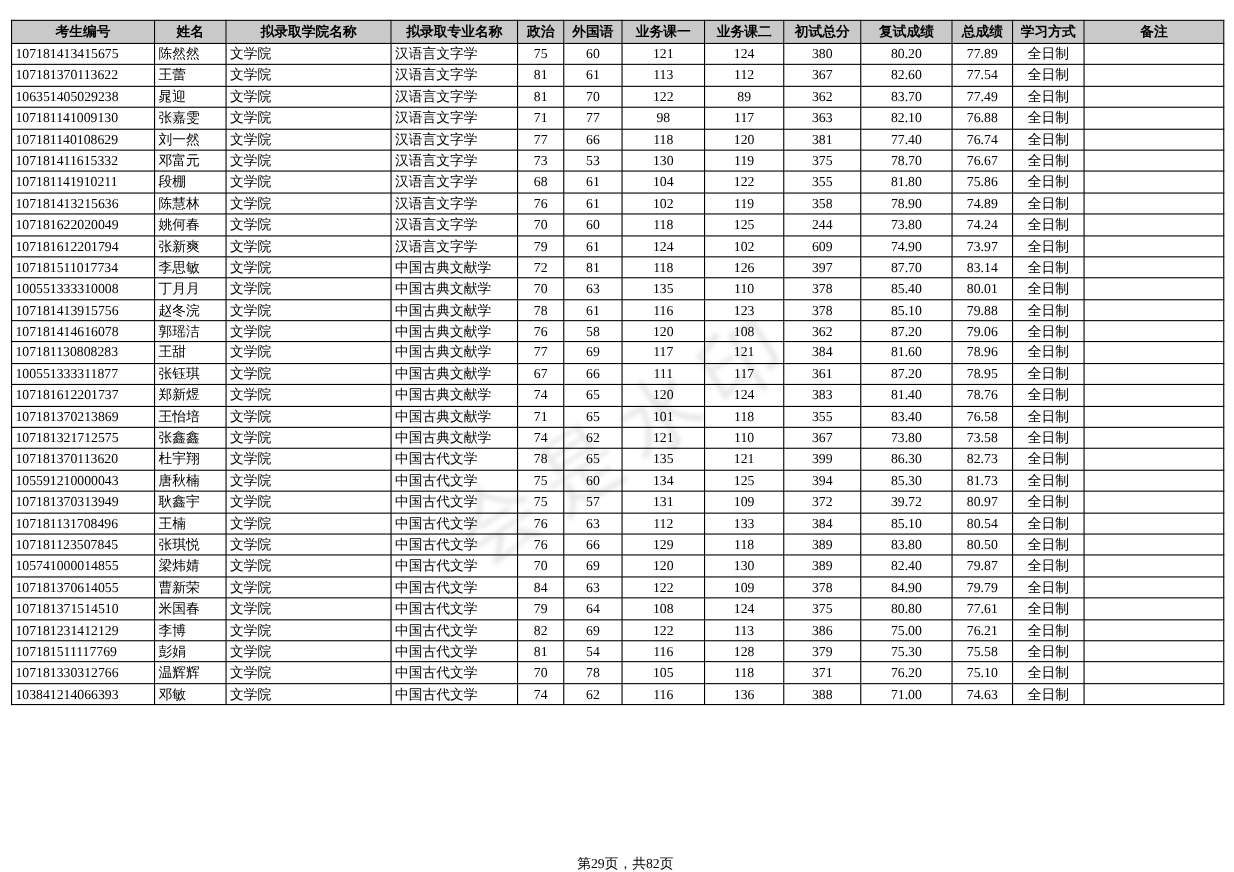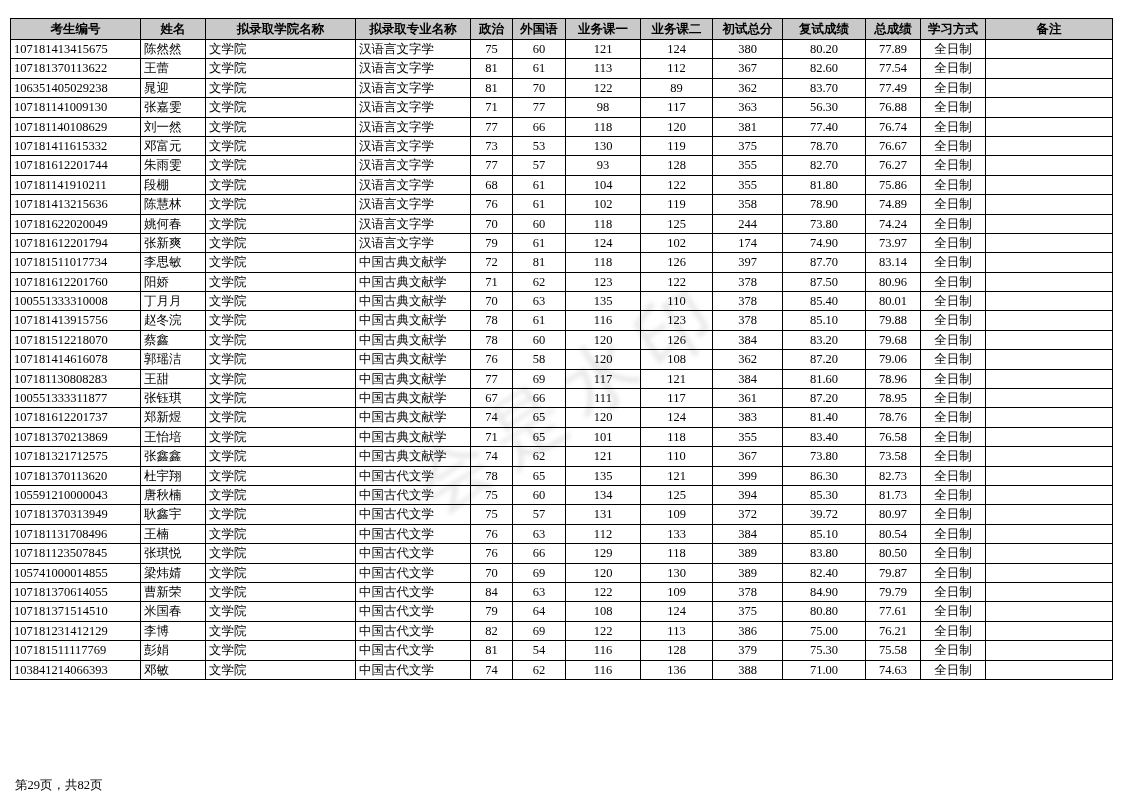--- a/index.html
+++ b/index.html
@@ -65,20 +65,21 @@
     height: 21px;
     text-align: center;
   }
   td.left   { text-align: left; }
   td.center { text-align: center; }
   .footer {
     position: absolute;
     left: 0;
     right: 0;
     top: 759px;
+    text-align: center;
     font-size: 12.5px;
     z-index: 1;
     padding-left: 15px;
   }
 </style>
 </head>
 <body>
 
 <div class="page">
 
@@ -166,21 +167,21 @@
         <tr>
           <td class="left">107181141009130</td>
           <td class="left">张嘉雯</td>
           <td class="left">文学院</td>
           <td class="left">汉语言文字学</td>
           <td class="center">71</td>
           <td class="center">77</td>
           <td class="center">98</td>
           <td class="center">117</td>
           <td class="center">363</td>
-          <td class="center">56.30</td>
+          <td class="center">82.10</td>
           <td class="center">76.88</td>
           <td class="center">全日制</td>
           <td class="left"></td>
         </tr>
         <tr>
           <td class="left">107181140108629</td>
           <td class="left">刘一然</td>
           <td class="left">文学院</td>
           <td class="left">汉语言文字学</td>
           <td class="center">77</td>
@@ -202,35 +203,20 @@
           <td class="center">53</td>
           <td class="center">130</td>
           <td class="center">119</td>
           <td class="center">375</td>
           <td class="center">78.70</td>
           <td class="center">76.67</td>
           <td class="center">全日制</td>
           <td class="left"></td>
         </tr>
         <tr>
-          <td class="left">107181612201744</td>
-          <td class="left">朱雨雯</td>
-          <td class="left">文学院</td>
-          <td class="left">汉语言文字学</td>
-          <td class="center">77</td>
-          <td class="center">57</td>
-          <td class="center">93</td>
-          <td class="center">128</td>
-          <td class="center">355</td>
-          <td class="center">82.70</td>
-          <td class="center">76.27</td>
-          <td class="center">全日制</td>
-          <td class="left"></td>
-        </tr>
-        <tr>
           <td class="left">107181141910211</td>
           <td class="left">段棚</td>
           <td class="left">文学院</td>
           <td class="left">汉语言文字学</td>
           <td class="center">68</td>
           <td class="center">61</td>
           <td class="center">104</td>
           <td class="center">122</td>
           <td class="center">355</td>
           <td class="center">81.80</td>
@@ -270,21 +256,21 @@
         </tr>
         <tr>
           <td class="left">107181612201794</td>
           <td class="left">张新爽</td>
           <td class="left">文学院</td>
           <td class="left">汉语言文字学</td>
           <td class="center">79</td>
           <td class="center">61</td>
           <td class="center">124</td>
           <td class="center">102</td>
-          <td class="center">174</td>
+          <td class="center">609</td>
           <td class="center">74.90</td>
           <td class="center">73.97</td>
           <td class="center">全日制</td>
           <td class="left"></td>
         </tr>
         <tr>
           <td class="left">107181511017734</td>
           <td class="left">李思敏</td>
           <td class="left">文学院</td>
           <td class="left">中国古典文献学</td>
@@ -292,35 +278,20 @@
           <td class="center">81</td>
           <td class="center">118</td>
           <td class="center">126</td>
           <td class="center">397</td>
           <td class="center">87.70</td>
           <td class="center">83.14</td>
           <td class="center">全日制</td>
           <td class="left"></td>
         </tr>
         <tr>
-          <td class="left">107181612201760</td>
-          <td class="left">阳娇</td>
-          <td class="left">文学院</td>
-          <td class="left">中国古典文献学</td>
-          <td class="center">71</td>
-          <td class="center">62</td>
-          <td class="center">123</td>
-          <td class="center">122</td>
-          <td class="center">378</td>
-          <td class="center">87.50</td>
-          <td class="center">80.96</td>
-          <td class="center">全日制</td>
-          <td class="left"></td>
-        </tr>
-        <tr>
           <td class="left">100551333310008</td>
           <td class="left">丁月月</td>
           <td class="left">文学院</td>
           <td class="left">中国古典文献学</td>
           <td class="center">70</td>
           <td class="center">63</td>
           <td class="center">135</td>
           <td class="center">110</td>
           <td class="center">378</td>
           <td class="center">85.40</td>
@@ -337,35 +308,20 @@
           <td class="center">61</td>
           <td class="center">116</td>
           <td class="center">123</td>
           <td class="center">378</td>
           <td class="center">85.10</td>
           <td class="center">79.88</td>
           <td class="center">全日制</td>
           <td class="left"></td>
         </tr>
         <tr>
-          <td class="left">107181512218070</td>
-          <td class="left">蔡鑫</td>
-          <td class="left">文学院</td>
-          <td class="left">中国古典文献学</td>
-          <td class="center">78</td>
-          <td class="center">60</td>
-          <td class="center">120</td>
-          <td class="center">126</td>
-          <td class="center">384</td>
-          <td class="center">83.20</td>
-          <td class="center">79.68</td>
-          <td class="center">全日制</td>
-          <td class="left"></td>
-        </tr>
-        <tr>
           <td class="left">107181414616078</td>
           <td class="left">郭瑶洁</td>
           <td class="left">文学院</td>
           <td class="left">中国古典文献学</td>
           <td class="center">76</td>
           <td class="center">58</td>
           <td class="center">120</td>
           <td class="center">108</td>
           <td class="center">362</td>
           <td class="center">87.20</td>
@@ -588,20 +544,35 @@
           <td class="left">彭娟</td>
           <td class="left">文学院</td>
           <td class="left">中国古代文学</td>
           <td class="center">81</td>
           <td class="center">54</td>
           <td class="center">116</td>
           <td class="center">128</td>
           <td class="center">379</td>
           <td class="center">75.30</td>
           <td class="center">75.58</td>
+          <td class="center">全日制</td>
+          <td class="left"></td>
+        </tr>
+        <tr>
+          <td class="left">107181330312766</td>
+          <td class="left">温辉辉</td>
+          <td class="left">文学院</td>
+          <td class="left">中国古代文学</td>
+          <td class="center">70</td>
+          <td class="center">78</td>
+          <td class="center">105</td>
+          <td class="center">118</td>
+          <td class="center">371</td>
+          <td class="center">76.20</td>
+          <td class="center">75.10</td>
           <td class="center">全日制</td>
           <td class="left"></td>
         </tr>
         <tr>
           <td class="left">103841214066393</td>
           <td class="left">邓敏</td>
           <td class="left">文学院</td>
           <td class="left">中国古代文学</td>
           <td class="center">74</td>
           <td class="center">62</td>

